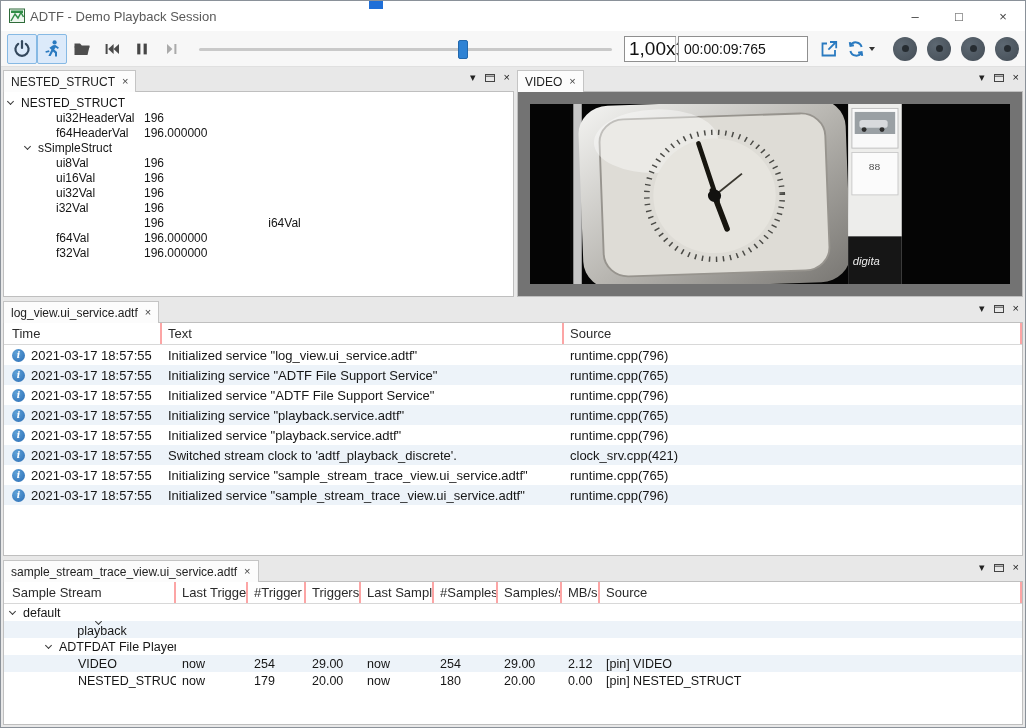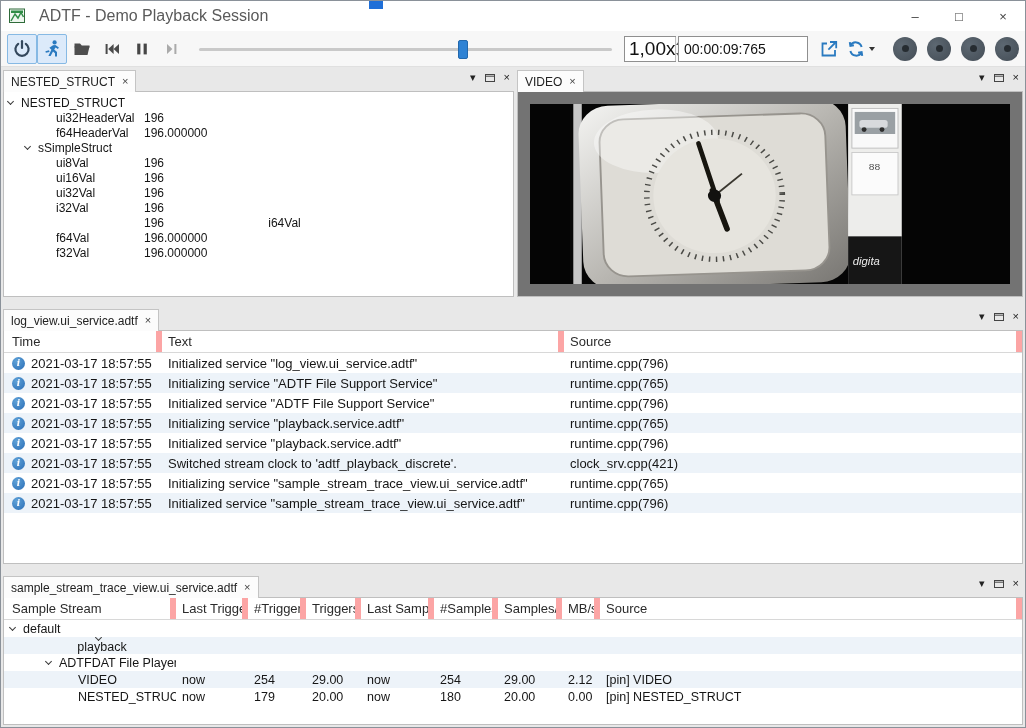--- a/index.html
+++ b/index.html
@@ -3,21 +3,21 @@
 <meta charset="utf-8">
 <style>
   *{margin:0;padding:0;box-sizing:border-box}
   html,body{width:1026px;height:728px;overflow:hidden;background:#fff;
     font-family:"Liberation Sans",sans-serif;-webkit-font-smoothing:antialiased}
   .window{position:relative;width:1026px;height:728px;border:1px solid #8a9199;
     display:flex;flex-direction:column;background:#fdfdfd}
 
   
   .titlebar{height:30px;background:#fff;display:flex;align-items:center;padding-left:8px;flex:none}
-  .title-text{font-size:16px;color:#5a5a5a;margin-left:12px;flex:1}
+  .title-text{font-size:13px;color:#5a5a5a;margin-left:3px;flex:1}
   .win-controls{display:flex;height:100%}
   .win-btn{width:44px;height:100%;display:flex;align-items:center;justify-content:center;
     font-size:13px;color:#444;cursor:default}
   .artifact{position:absolute;left:368px;top:0;width:14px;height:8px;background:#1f6fd8;z-index:5}
 
   
   .menubar{height:22px;background:#fff;display:flex;align-items:center;padding-left:4px;flex:none}
   .menu-item{padding:0 9px;font-size:13px;color:#595959}
 
   
@@ -44,21 +44,21 @@
   .tool-icon{width:26px;height:26px;display:flex;align-items:center;justify-content:center;flex:none}
   .loop-wrap{display:flex;align-items:center;flex:none;margin-left:4px}
   .caret{width:0;height:0;border-left:3.5px solid transparent;border-right:3.5px solid transparent;
     border-top:4px solid #333;margin-left:3px}
   .rec{width:24px;height:24px;border-radius:50%;margin-left:10px;flex:none;
     background:radial-gradient(circle at 35% 35%,#5d6872,#434c55);
     display:flex;align-items:center;justify-content:center}
   .rec-dot{width:7px;height:7px;border-radius:50%;background:#262c31}
 
   
-  .dock{flex:1;display:flex;flex-direction:column;background:#e8e8e8;padding:2px;row-gap:11px;min-height:0}
+  .dock{flex:1;display:flex;flex-direction:column;background:#e8e8e8;padding:2px;row-gap:3px;min-height:0}
   .dock-top{height:228px;display:flex;column-gap:3px;flex:none}
   .panel{display:flex;flex-direction:column;min-width:0;min-height:0}
   .panel-nested{width:511px;flex:none}
   .panel-video{flex:1}
   .panel-log{height:256px;flex:none}
   .panel-trace{flex:1}
   .tabbar{height:22px;position:relative;display:flex;align-items:flex-end;flex:none}
   .tab{height:22px;display:flex;align-items:center;background:#fcfcfc;border:1px solid #c4c4c4;
     border-bottom:none;padding:0 7px;gap:7px;font-size:12px;color:#222;z-index:1;margin-bottom:-1px}
   .tab-close{font-size:11px;color:#444;line-height:1}
@@ -74,21 +74,21 @@
     white-space:nowrap}
   .chev{width:5px;height:5px;border-right:1.5px solid #3a3a3a;border-bottom:1.5px solid #3a3a3a;
     transform:rotate(45deg);display:inline-block;margin:-2px 8px 0 0;flex:none}
   .chev-space{width:14px;flex:none;display:inline-block}
   .tree-value{position:absolute;left:140px}
 
   
   .log-grid{display:grid;grid-template-columns:158px 402px 1fr}
   .trace-grid{display:grid;grid-template-columns:172px 72px 58px 55px 73px 64px 64px 38px 1fr}
   .thead{height:22px;background:#fff;border-bottom:1px solid #d8d8d8;font-size:13px;color:#2b2b2b}
-  .thead .cell{border-right:6px solid #fca5a5;height:100%}
+  .thead .cell{border-right:2px solid #fca5a5;height:100%}
   .cell{padding-left:6px;display:flex;align-items:center;white-space:nowrap;overflow:hidden;min-width:0}
   .cell:first-child{padding-left:8px}
   .lrow{height:20px;font-size:13px;color:#161616}
   .trow{height:17px;font-size:12.5px;color:#161616}
   .alt{background:#edf3f9}
   .info-icon{width:13px;height:13px;border-radius:50%;flex:none;margin-right:6px;
     background:radial-gradient(circle at 35% 30%,#5fa2d8,#2a6db5);color:#fff;
     font-size:9px;font-weight:bold;font-style:italic;display:inline-flex;align-items:center;
     justify-content:center;font-family:"DejaVu Serif",serif}
 </style>

